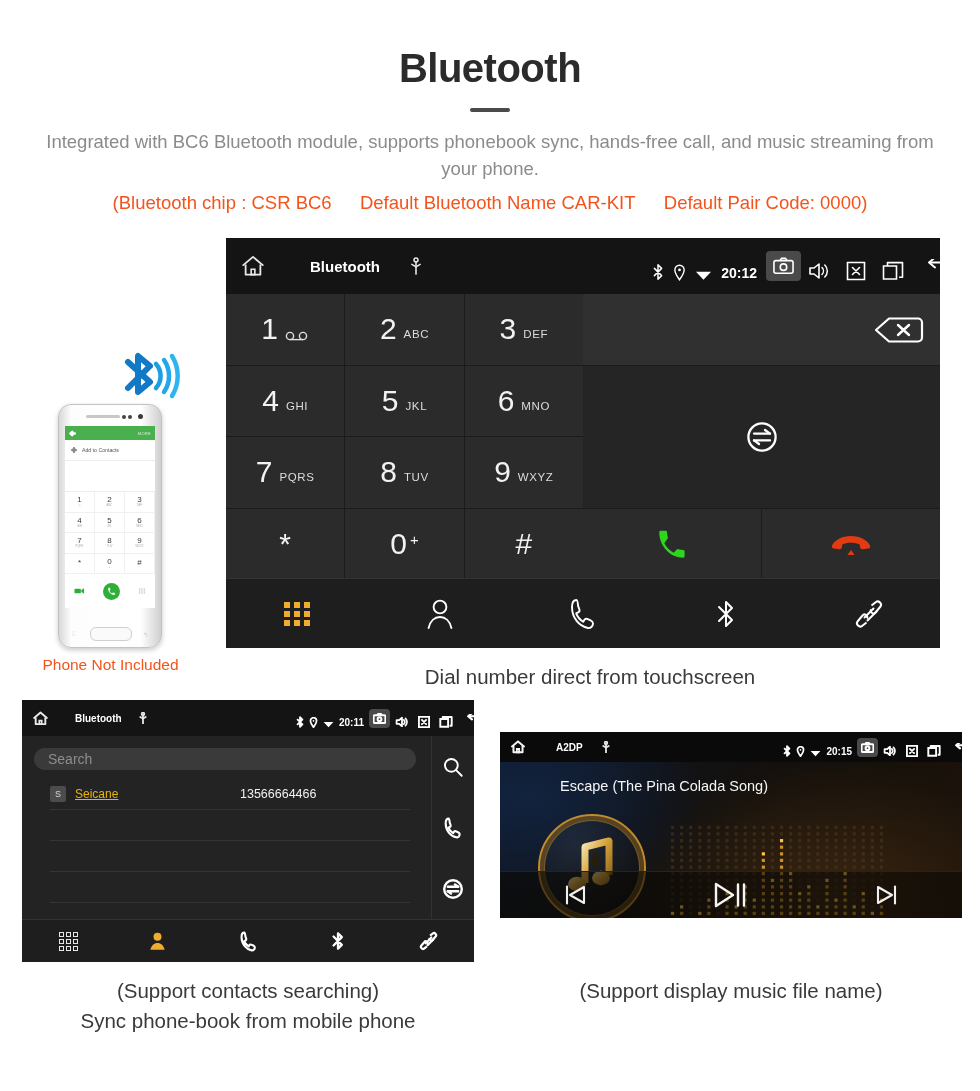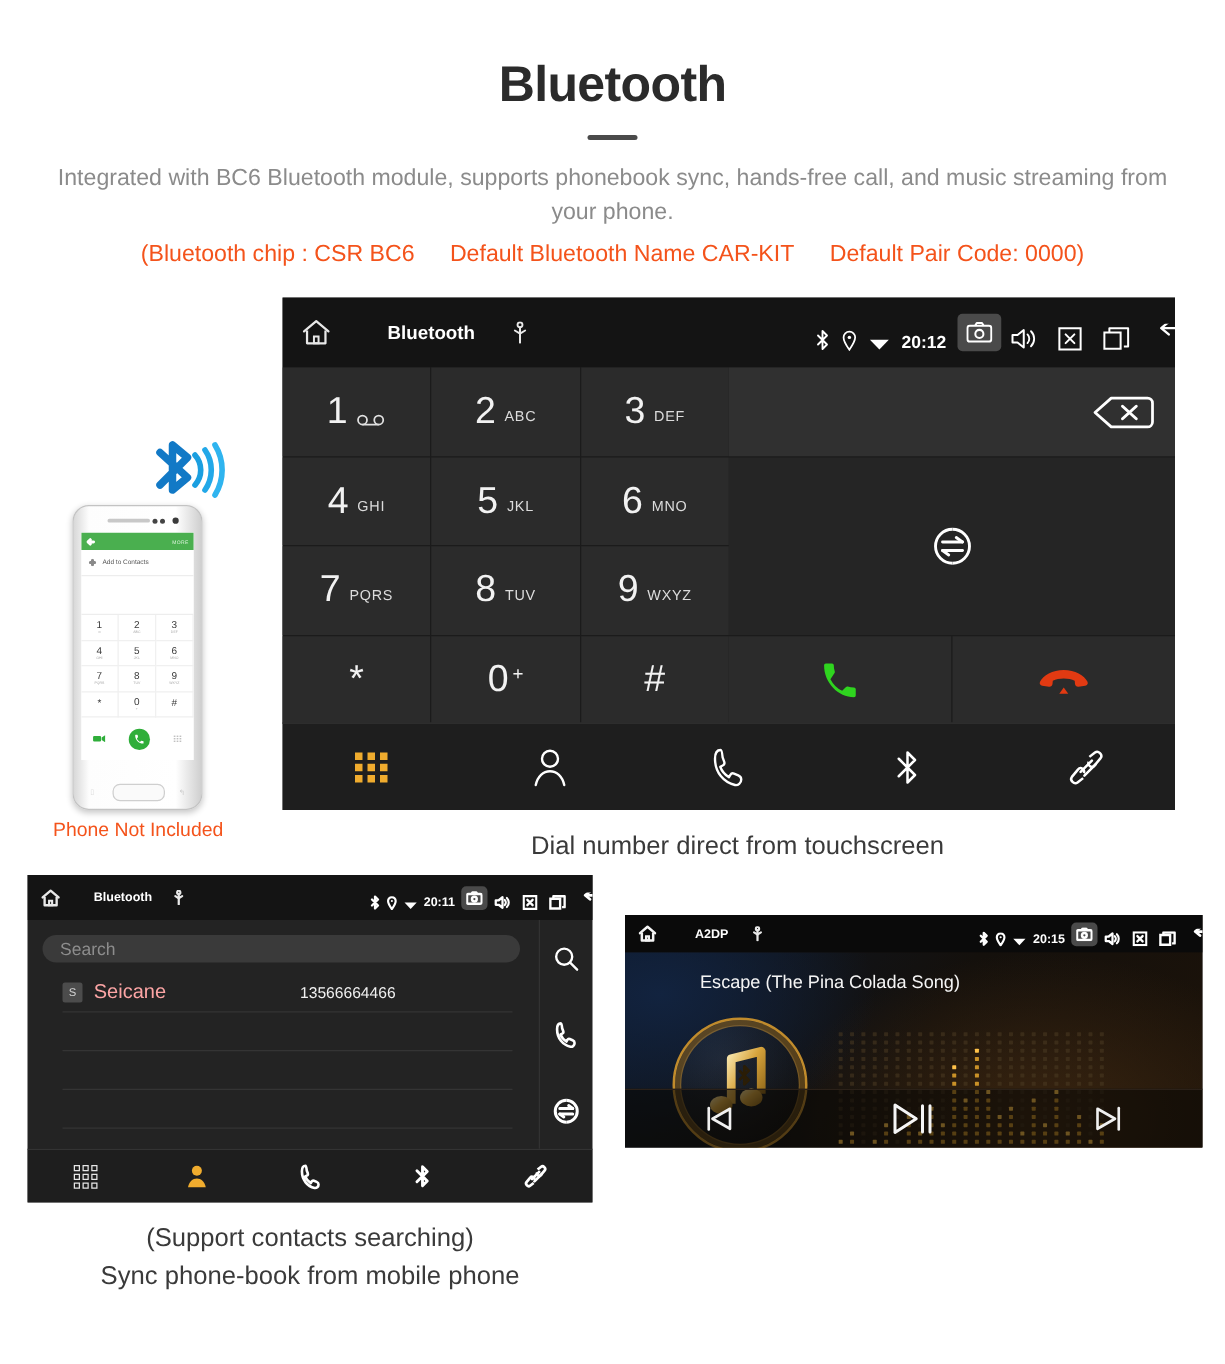--- a/index.html
+++ b/index.html
@@ -196,21 +196,21 @@
   .ct-row {
     position: absolute; left: 28px; width: 360px; height: 31px;
     display: flex; align-items: center;
     border-bottom: 1px solid #343434;
   }
   .ct-badge {
     width: 16px; height: 16px; background: #4c4c4c; color: #d8d8d8;
     font-size: 9px; display: flex; align-items: center; justify-content: center;
     border-radius: 2px; margin-right: 9px;
   }
-  .ct-name { color: #fca5a5; font-size: 16px; width: 165px; }
+  .ct-name { color: #eab308; font-size: 12px; width: 165px; text-decoration: underline; }
   .ct-num { color: #f0f0f0; font-size: 12.5px; }
   .ct-rail {
     position: absolute; right: 0; top: 36px; width: 42px; height: 184px;
     border-left: 1px solid #323232;
     display: flex; flex-direction: column; align-items: center; justify-content: space-around;
   }
   #contacts-screen .tabbar { height: 42px; }
 
   
   #music-screen { left: 500px; top: 732px; width: 462px; height: 186px; background: #120d08; }
@@ -1250,13 +1250,14 @@
     <span>
       <svg class="icon-svg" width="26" height="24" viewBox="0 0 26 24">
         <path d="M4 4 18 12 4 20z" fill="none" stroke="#f0f0f0" stroke-width="2.1" stroke-linejoin="round"></path>
         <path d="M21 3.5v17" stroke="#f0f0f0" stroke-width="2.1" stroke-linecap="round"></path>
       </svg>
     </span>
   </div>
 </div>
 
 <div class="caption" style="left:500px;top:976px;width:462px">
+  <div>(Support display music file name)</div>
 </div>
 
 </body></html>

